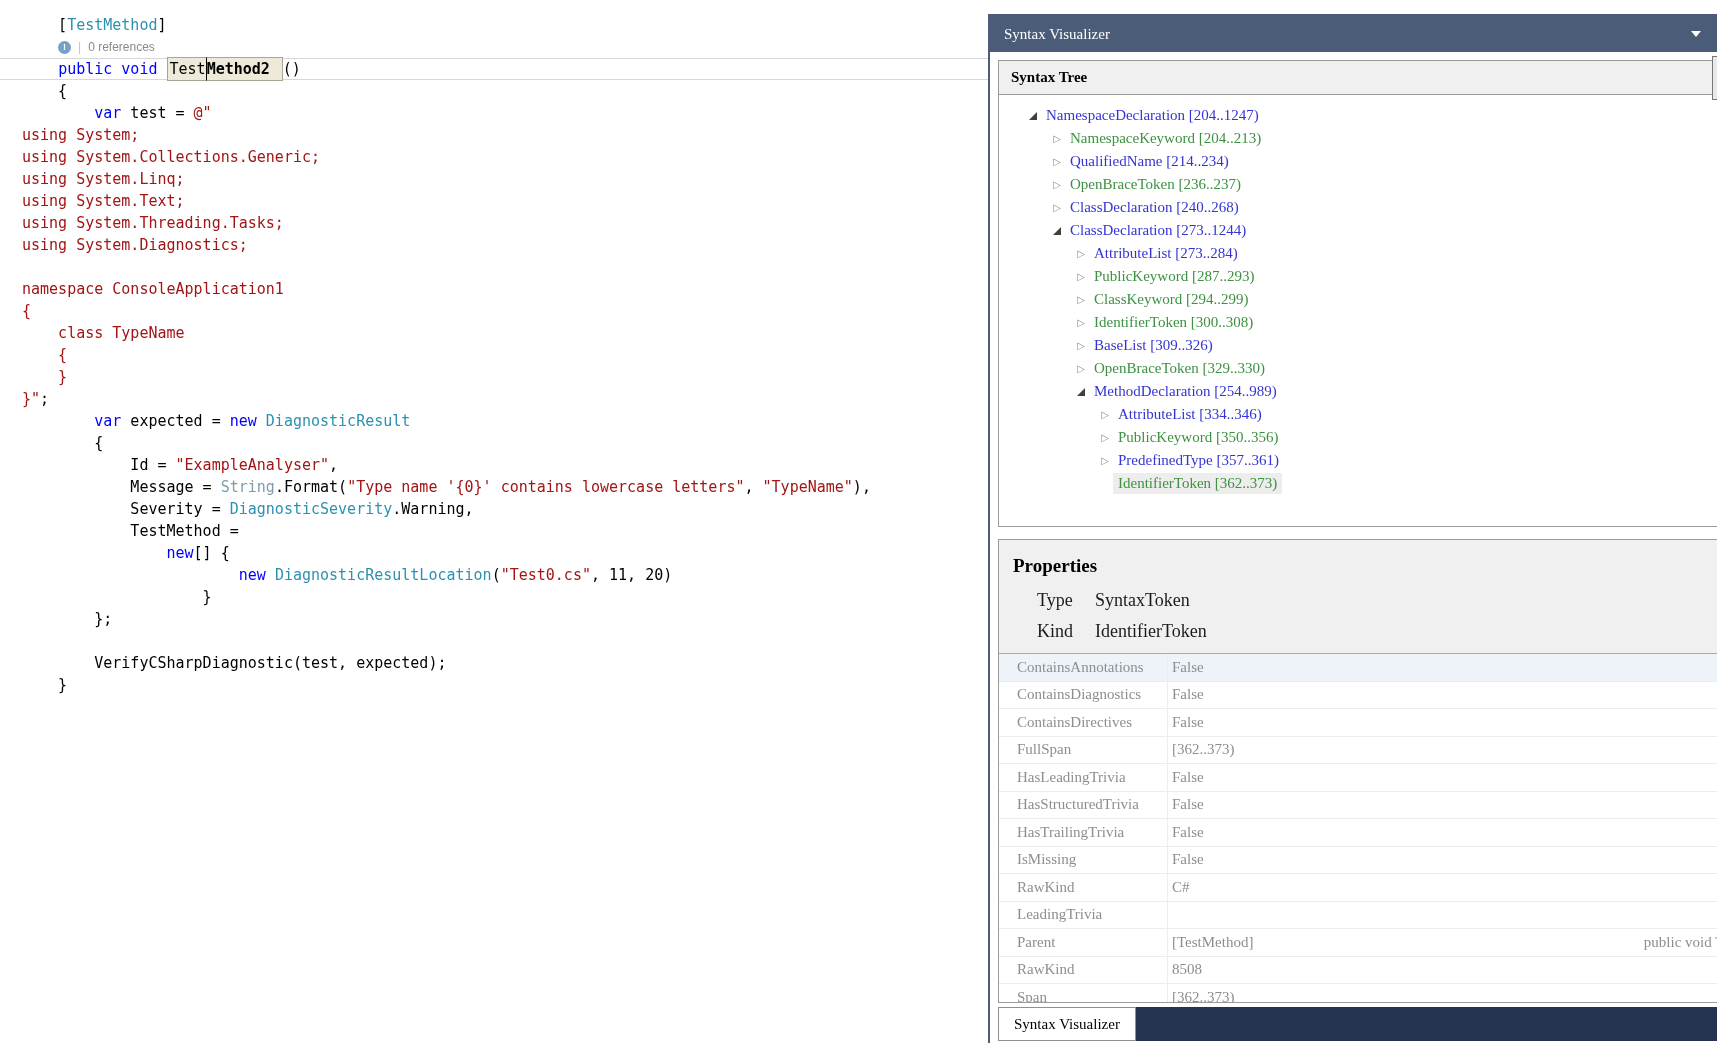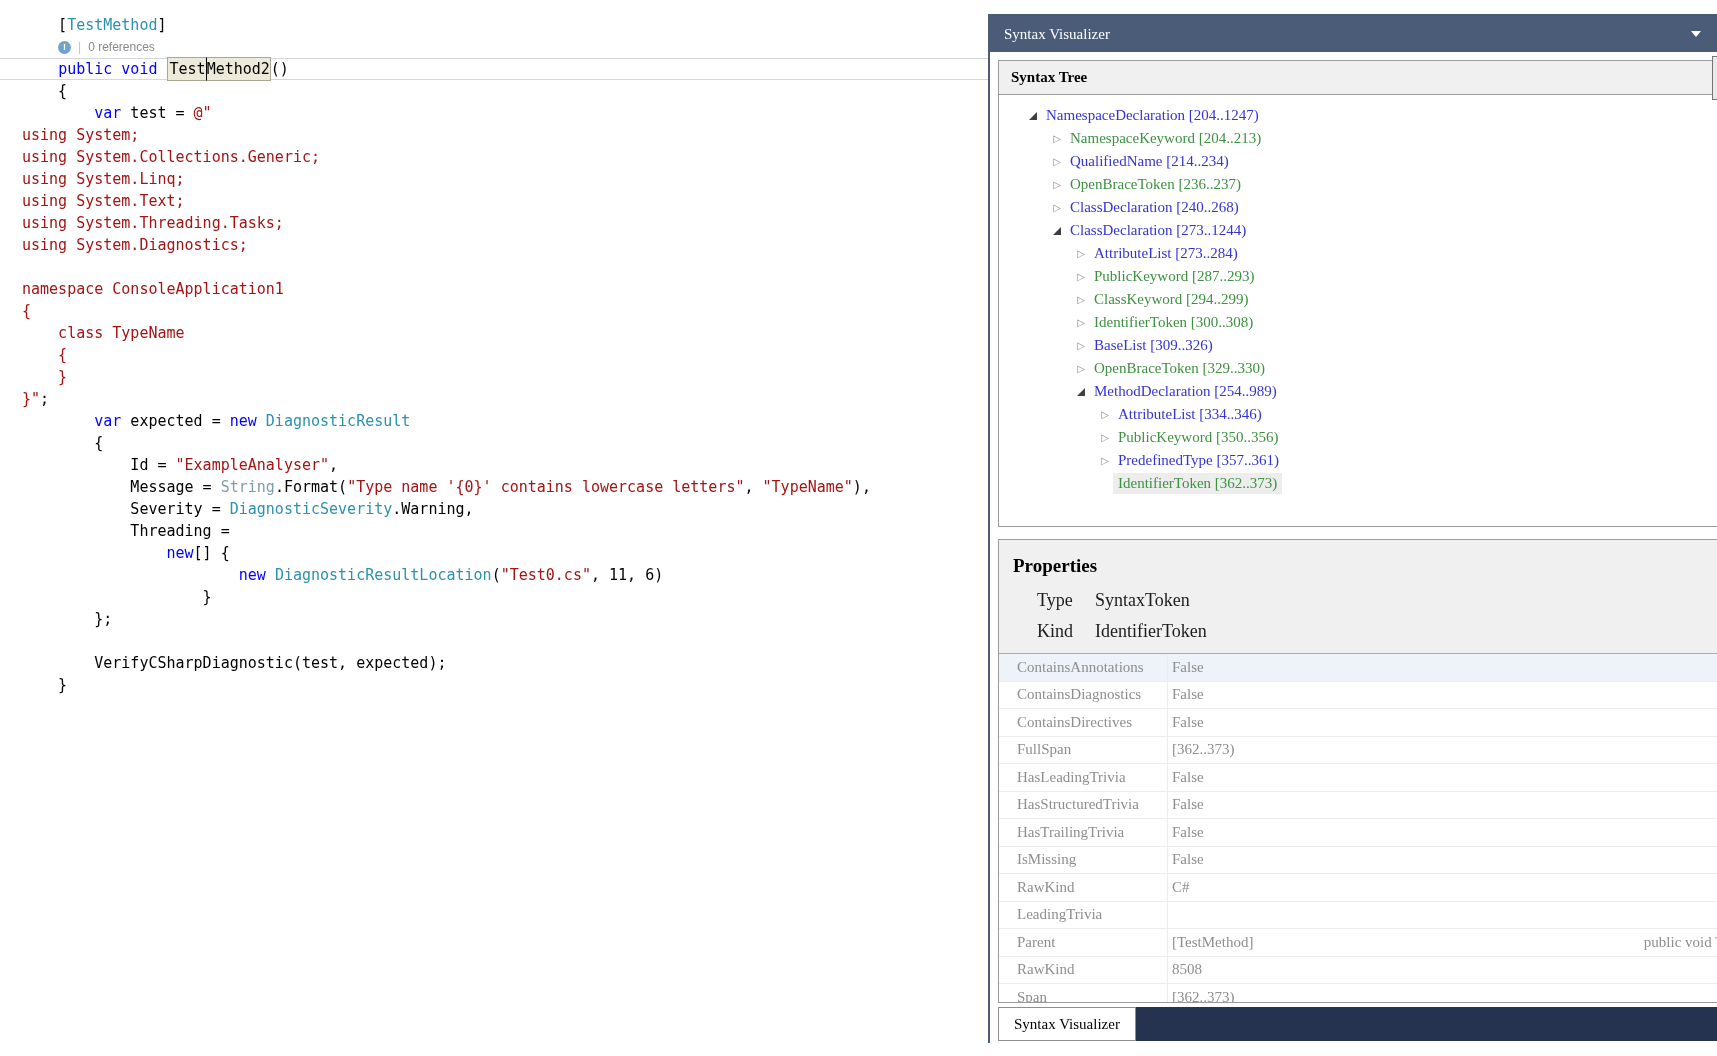--- a/index.html
+++ b/index.html
@@ -16,21 +16,21 @@
     border-top:1px solid var(--current-line-border);
     border-bottom:1px solid var(--current-line-border);
     line-height:20px;
   }
   .tk-p{color:var(--plain);}
   .tk-k{color:var(--keyword);}
   .tk-t{color:var(--type);}
   .tk-s{color:var(--string);}
   .tk-f{color:var(--faded-type);}
   .tk-h1{background:var(--highlight-bg);border:1px solid var(--highlight-border);border-right:none;padding:2px 0 2px 2px;color:var(--plain);}
-  .tk-h2{background:var(--highlight-bg);border:1px solid var(--highlight-border);border-left:1px solid #000;padding:2px 0 2px 0;color:var(--plain);}
+  .tk-h2{background:var(--highlight-bg);border:1px solid var(--highlight-border);border-left:1px solid #000;padding:2px 12px 2px 0;color:var(--plain);font-weight:bold;}
   .codelens-line{display:flex;align-items:center;gap:7px;
     font-family:"Liberation Sans","DejaVu Sans",sans-serif;font-size:12px;color:var(--codelens);}
   .codelens-inner{margin-left:36px;display:flex;align-items:center;gap:7px;}
   .cl-icon{width:13px;height:13px;border-radius:50%;background:var(--codelens-icon);
     color:#fff;font-size:9px;font-weight:bold;display:flex;align-items:center;justify-content:center;}
   .cl-sep{color:#c3c3c3;}
 
   
   .panel{
     position:absolute;left:988px;top:14px;width:808px;height:1029px;
@@ -115,23 +115,23 @@
       <div class="code-line"><span class="tk-s">{</span></div>
       <div class="code-line"><span class="tk-s">    class TypeName</span></div>
       <div class="code-line"><span class="tk-s">    {</span></div>
       <div class="code-line"><span class="tk-s">    }</span></div>
       <div class="code-line"><span class="tk-s">}"</span><span class="tk-p">;</span></div>
       <div class="code-line"><span class="tk-p">        </span><span class="tk-k">var</span><span class="tk-p"> expected = </span><span class="tk-k">new</span><span class="tk-p"> </span><span class="tk-t">DiagnosticResult</span></div>
       <div class="code-line"><span class="tk-p">        {</span></div>
       <div class="code-line"><span class="tk-p">            Id = </span><span class="tk-s">"ExampleAnalyser"</span><span class="tk-p">,</span></div>
       <div class="code-line"><span class="tk-p">            Message = </span><span class="tk-f">String</span><span class="tk-p">.Format(</span><span class="tk-s">"Type name '{0}' contains lowercase letters"</span><span class="tk-p">, </span><span class="tk-s">"TypeName"</span><span class="tk-p">),</span></div>
       <div class="code-line"><span class="tk-p">            Severity = </span><span class="tk-t">DiagnosticSeverity</span><span class="tk-p">.Warning,</span></div>
-      <div class="code-line"><span class="tk-p">            Threading =</span></div>
+      <div class="code-line"><span class="tk-p">            TestMethod =</span></div>
       <div class="code-line"><span class="tk-p">                </span><span class="tk-k">new</span><span class="tk-p">[] {</span></div>
-      <div class="code-line"><span class="tk-p">                        </span><span class="tk-k">new</span><span class="tk-p"> </span><span class="tk-t">DiagnosticResultLocation</span><span class="tk-p">(</span><span class="tk-s">"Test0.cs"</span><span class="tk-p">, 11, 6)</span></div>
+      <div class="code-line"><span class="tk-p">                        </span><span class="tk-k">new</span><span class="tk-p"> </span><span class="tk-t">DiagnosticResultLocation</span><span class="tk-p">(</span><span class="tk-s">"Test0.cs"</span><span class="tk-p">, 11, 20)</span></div>
       <div class="code-line"><span class="tk-p">                    }</span></div>
       <div class="code-line"><span class="tk-p">        };</span></div>
       <div class="code-line">&nbsp;</div>
       <div class="code-line"><span class="tk-p">        VerifyCSharpDiagnostic(test, expected);</span></div>
       <div class="code-line"><span class="tk-p">    }</span></div>
     </div>
 </div>
 
 <div class="panel">
   <div class="titlebar">

